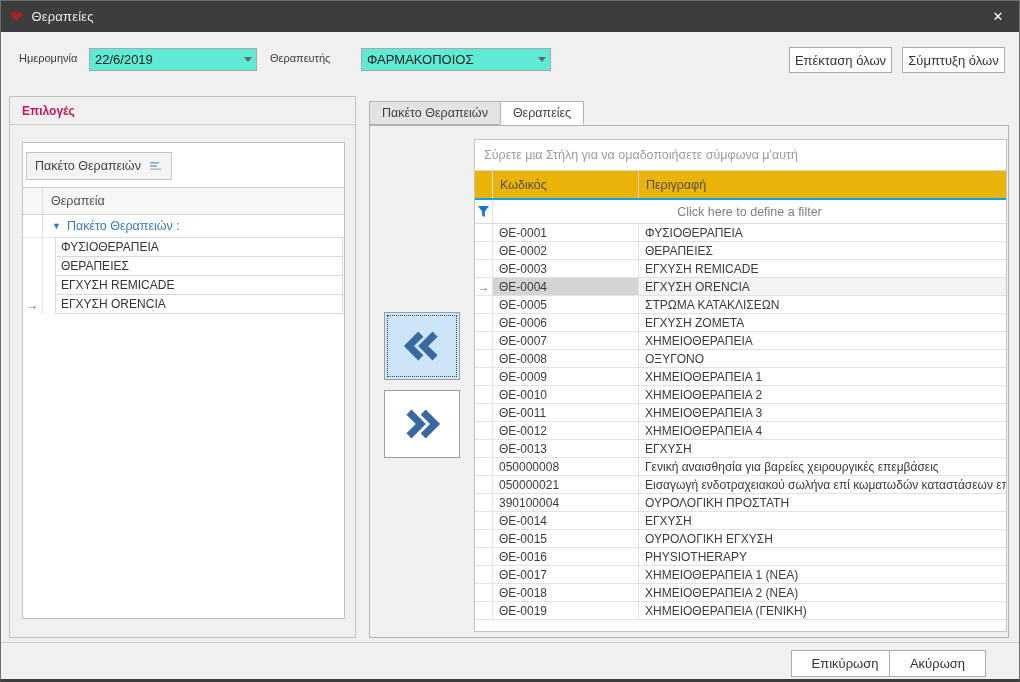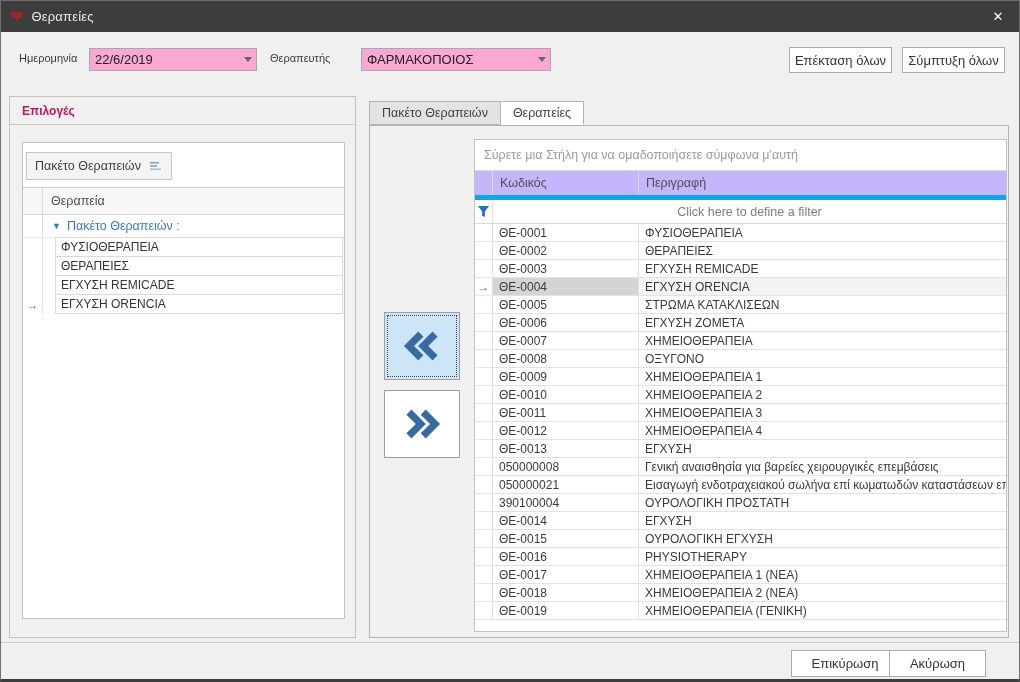--- a/index.html
+++ b/index.html
@@ -18,21 +18,21 @@
   }
   .logo{ margin:0 8px 0 9px; color:var(--logo-red); font-size:16px; line-height:1; }
   .title-text{ font-size:13px; letter-spacing:.2px; }
   .close-btn{
     margin-left:auto; width:42px; height:31px; display:flex; align-items:center; justify-content:center;
     color:#fff; font-size:13px; cursor:default;
   }
   
   .toolbar-label{ position:absolute; font-size:11px; color:#3c3c3c; }
   .combo{
-    position:absolute; height:23px; background:#f9a8d4; border:1px solid #a8a8a8;
+    position:absolute; height:23px; background:#5eead4; border:1px solid #a8a8a8;
     display:flex; align-items:center; padding-left:5px; font-size:13px; color:#222;
   }
   .combo .dd{
     margin-left:auto; width:17px; height:100%; display:flex; align-items:center; justify-content:center;
   }
   .tri{ width:0; height:0; border-left:4px solid transparent; border-right:4px solid transparent; border-top:5px solid #666; }
   .btn{
     position:absolute; background:#fff; border:1px solid #ababab; color:#333;
     display:flex; align-items:center; justify-content:center; font-size:13px; cursor:default;
   }
@@ -93,21 +93,21 @@
   }
   
   .grid{
     position:absolute; left:104px; top:13px; width:533px; height:493px;
     background:#fff; border:1px solid #c3c3c3; overflow:hidden; z-index:2;
   }
   .grid-grouphint{
     height:31px; display:flex; align-items:center; padding-left:9px;
     color:#9b9b9b; font-size:12.5px; border-bottom:1px solid #d8d8d8; background:#fff;
   }
-  .grid-header{ display:flex; height:29px; border-bottom:5px solid #0ea5e9; background:#c4b5fd; }
+  .grid-header{ display:flex; height:29px; border-bottom:2px solid #0ea5e9; background:#eab308; }
   .g-ind{ width:18px; flex:none; border-right:1px solid #e0e0e0; display:flex; align-items:center; justify-content:center; }
   .grid-header .h-cell{
     display:flex; align-items:center; padding-left:7px; font-size:12.5px; color:#4f4f4f;
     border-right:1px solid #d8d8d8;
   }
   .grid-header .h-code{ width:146px; flex:none; }
   .grid-header .h-desc{ flex:1; border-right:none; }
   .grid-filterrow{ display:flex; height:24px; border-bottom:1px solid #dadada; }
   .grid-filterrow .f-text{
     flex:1; display:flex; align-items:center; justify-content:center;

